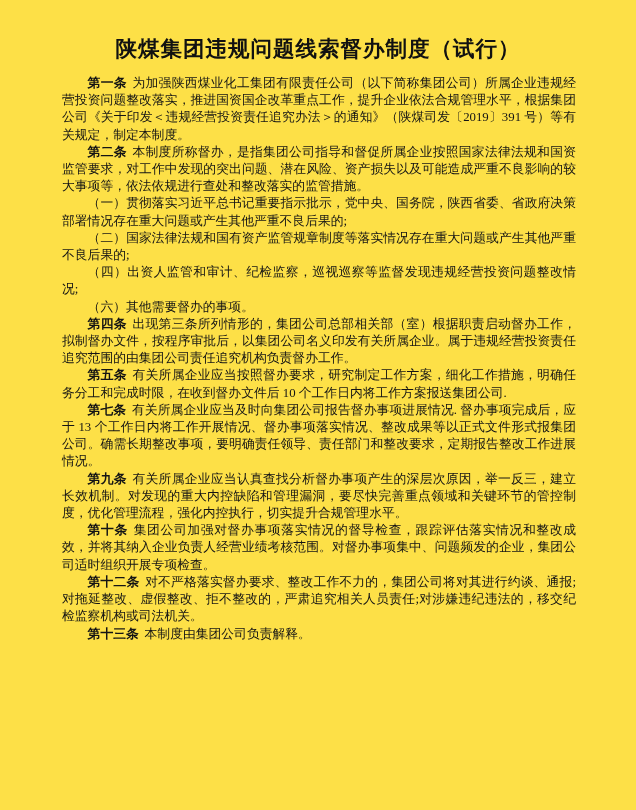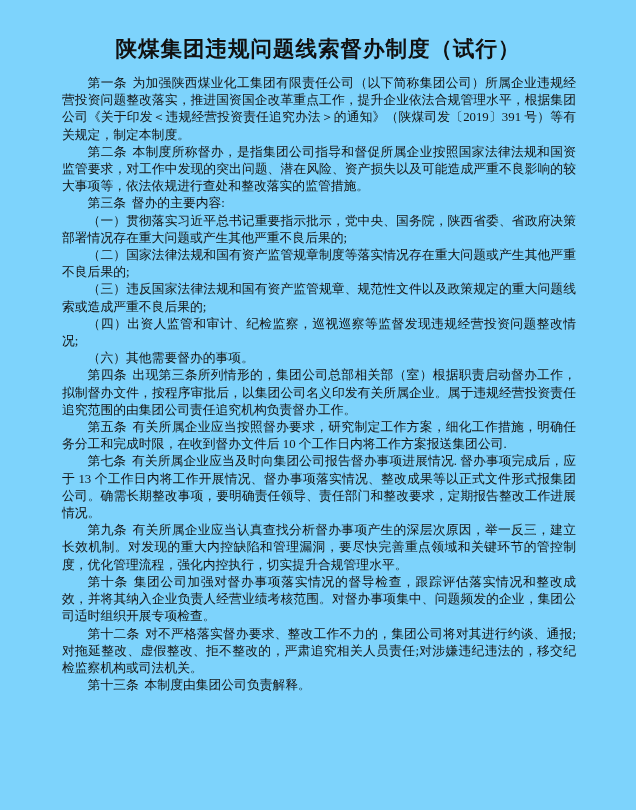--- a/index.html
+++ b/index.html
@@ -4,21 +4,21 @@
 <style>
   html, body {
     margin: 0;
     padding: 0;
     background: #ffffff;
   }
   .page {
     position: relative;
     width: 636px;
     height: 810px;
-    background: #7dd3fc;
+    background: #fde047;
     color: #141414;
     font-family: "Liberation Serif", serif;
     overflow: hidden;
   }
   .doc-title {
     padding-top: 34px;
     text-align: center;
     font-family: "Liberation Sans", sans-serif;
     font-weight: bold;
     font-size: 21.5px;
@@ -31,39 +31,37 @@
     line-height: 17.2px;
     text-align: justify;
     text-justify: inter-ideograph;
   }
   .doc-body p {
     margin: 0;
     padding: 0;
     text-indent: 2em;
   }
   .art-label {
-    font-weight: normal;
+    font-weight: bold;
     margin-right: 0.45em;
   }
   .art-label:empty {
     display: none;
   }
 </style>
 </head>
 <body>
 
 <div class="page">
   <div class="doc-title">陕煤集团违规问题线索督办制度（试行）</div>
   <div class="doc-body">
     <p><span class="art-label">第一条</span><span>为加强陕西煤业化工集团有限责任公司（以下简称集团公司）所属企业违规经营投资问题整改落实，推进国资国企改革重点工作，提升企业依法合规管理水平，根据集团公司《关于印发＜违规经营投资责任追究办法＞的通知》（陕煤司发〔2019〕391 号）等有关规定，制定本制度。</span></p>
     <p><span class="art-label">第二条</span><span>本制度所称督办，是指集团公司指导和督促所属企业按照国家法律法规和国资监管要求，对工作中发现的突出问题、潜在风险、资产损失以及可能造成严重不良影响的较大事项等，依法依规进行查处和整改落实的监管措施。</span></p>
-    <p><span class="art-label">第三条</span><span>督办的主要内容:</span></p>
     <p><span>（一）贯彻落实习近平总书记重要指示批示，党中央、国务院，陕西省委、省政府决策部署情况存在重大问题或产生其他严重不良后果的;</span></p>
     <p><span>（二）国家法律法规和国有资产监管规章制度等落实情况存在重大问题或产生其他严重不良后果的;</span></p>
-    <p><span>（三）违反国家法律法规和国有资产监管规章、规范性文件以及政策规定的重大问题线索或造成严重不良后果的;</span></p>
     <p><span>（四）出资人监管和审计、纪检监察，巡视巡察等监督发现违规经营投资问题整改情况;</span></p>
     <p><span>（六）其他需要督办的事项。</span></p>
     <p><span class="art-label">第四条</span><span>出现第三条所列情形的，集团公司总部相关部（室）根据职责启动督办工作，拟制督办文件，按程序审批后，以集团公司名义印发有关所属企业。属于违规经营投资责任追究范围的由集团公司责任追究机构负责督办工作。</span></p>
     <p><span class="art-label">第五条</span><span>有关所属企业应当按照督办要求，研究制定工作方案，细化工作措施，明确任务分工和完成时限，在收到督办文件后 10 个工作日内将工作方案报送集团公司.</span></p>
     <p><span class="art-label">第七条</span><span>有关所属企业应当及时向集团公司报告督办事项进展情况. 督办事项完成后，应于 13 个工作日内将工作开展情况、督办事项落实情况、整改成果等以正式文件形式报集团公司。确需长期整改事项，要明确责任领导、责任部门和整改要求，定期报告整改工作进展情况。</span></p>
     <p><span class="art-label">第九条</span><span>有关所属企业应当认真查找分析督办事项产生的深层次原因，举一反三，建立长效机制。对发现的重大内控缺陷和管理漏洞，要尽快完善重点领域和关键环节的管控制度，优化管理流程，强化内控执行，切实提升合规管理水平。</span></p>
     <p><span class="art-label">第十条</span><span>集团公司加强对督办事项落实情况的督导检查，跟踪评估落实情况和整改成效，并将其纳入企业负责人经营业绩考核范围。对督办事项集中、问题频发的企业，集团公司适时组织开展专项检查。</span></p>
     <p><span class="art-label">第十二条</span><span>对不严格落实督办要求、整改工作不力的，集团公司将对其进行约谈、通报;对拖延整改、虚假整改、拒不整改的，严肃追究相关人员责任;对涉嫌违纪违法的，移交纪检监察机构或司法机关。</span></p>
     <p><span class="art-label">第十三条</span><span>本制度由集团公司负责解释。</span></p>
 

